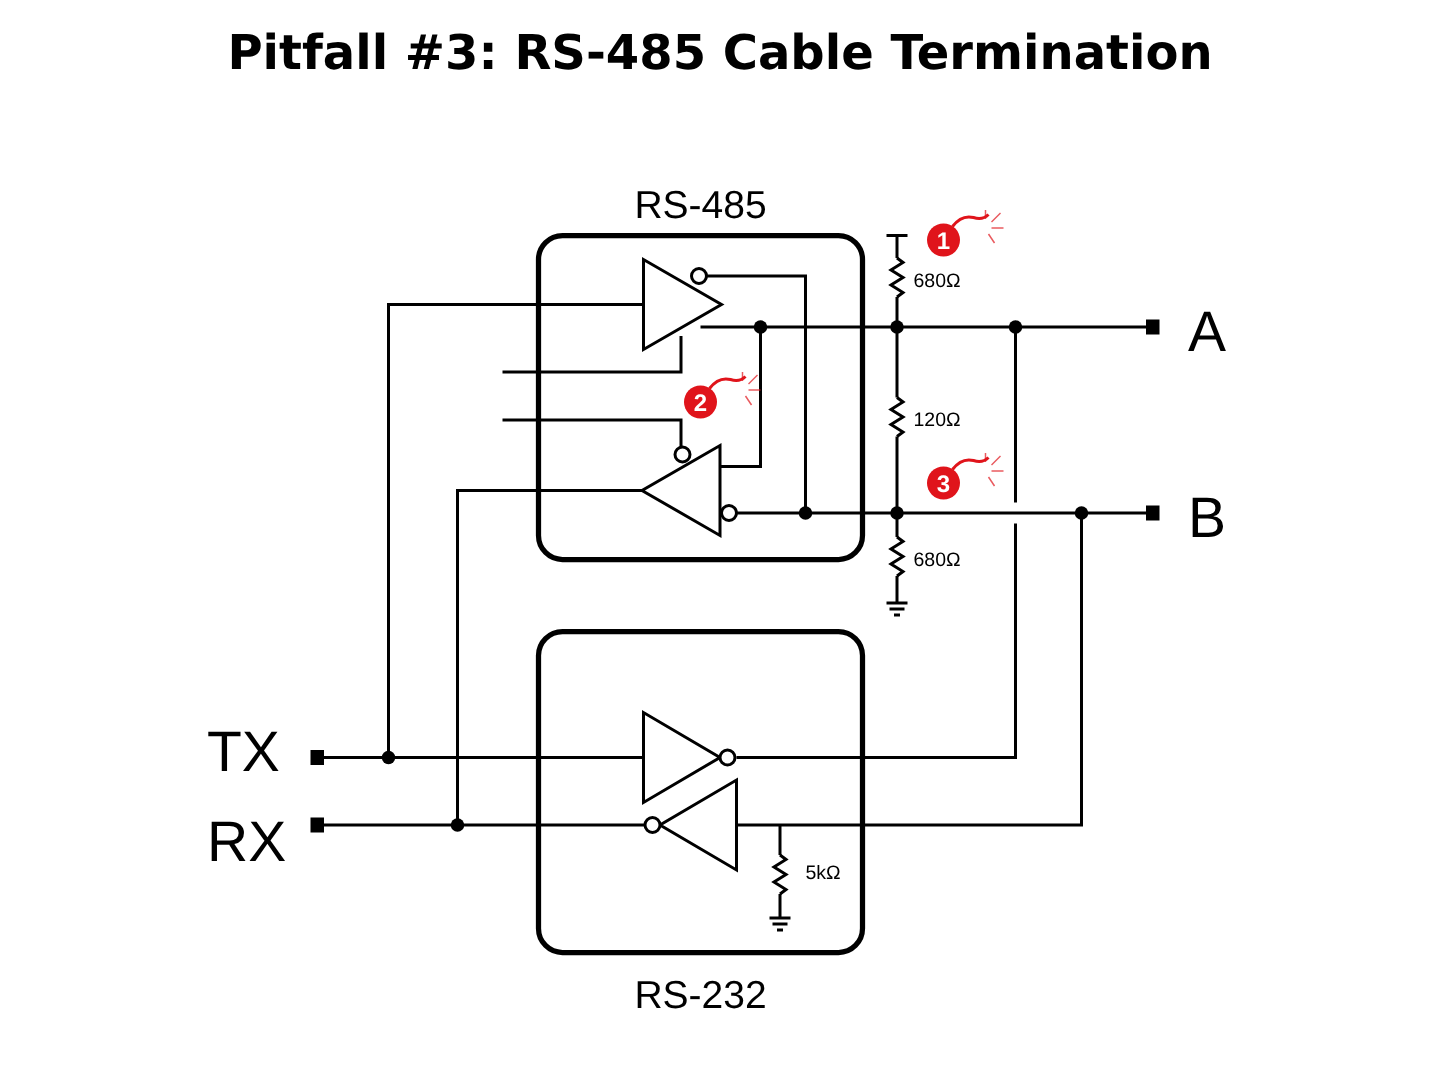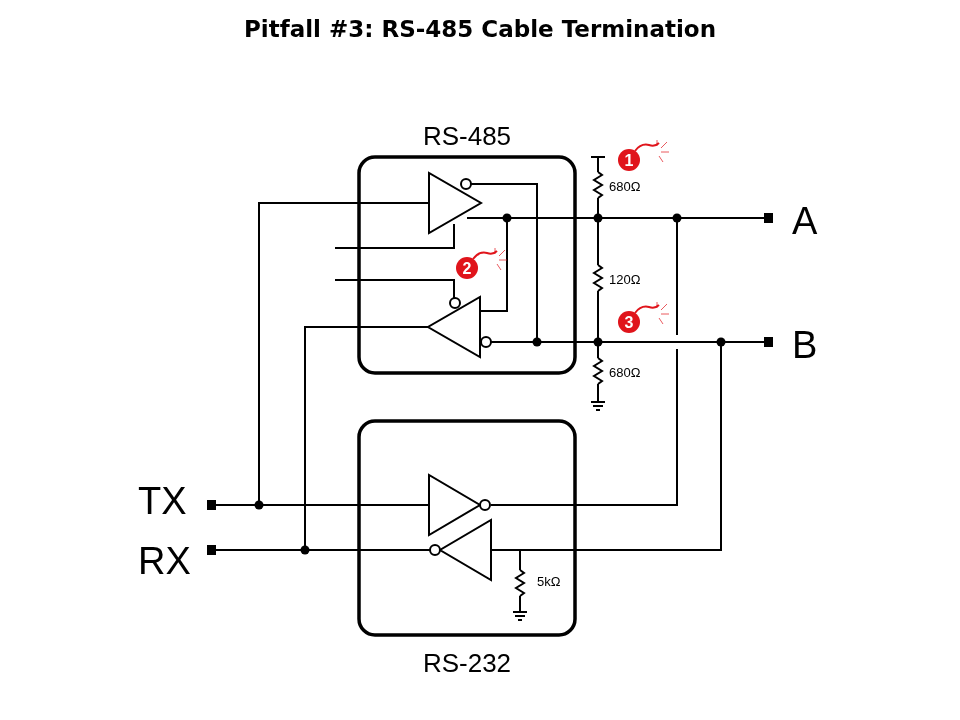--- a/index.html
+++ b/index.html
@@ -1,17 +1,17 @@
 <!DOCTYPE html>
 <html><head>
 <meta charset="utf-8">
 <style>
   html, body { margin:0; padding:0; background:#ffffff; }
   body { width:960px; height:720px; position:relative; overflow:hidden; font-family:"DejaVu Sans", sans-serif; }
-  .title { position:absolute; left:0; top:16px; width:960px; text-align:center; font-family:"DejaVu Sans", sans-serif; font-weight:bold; font-size:23px; color:#000; }
+  .title { position:absolute; left:0; top:16px; width:960px; text-align:center; font-family:"DejaVu Sans", sans-serif; font-weight:bold; font-size:32px; color:#000; }
   svg { position:absolute; left:0; top:0; }
   .lbl { font-family:"Liberation Sans", sans-serif; fill:#000; }
 </style>
 </head>
 <body>
 
 <div class="title">Pitfall #3: RS-485 Cable Termination</div>
 
 <svg width="960" height="720" viewBox="0 0 960 720">
   <g stroke="#000" fill="none" stroke-width="2">

